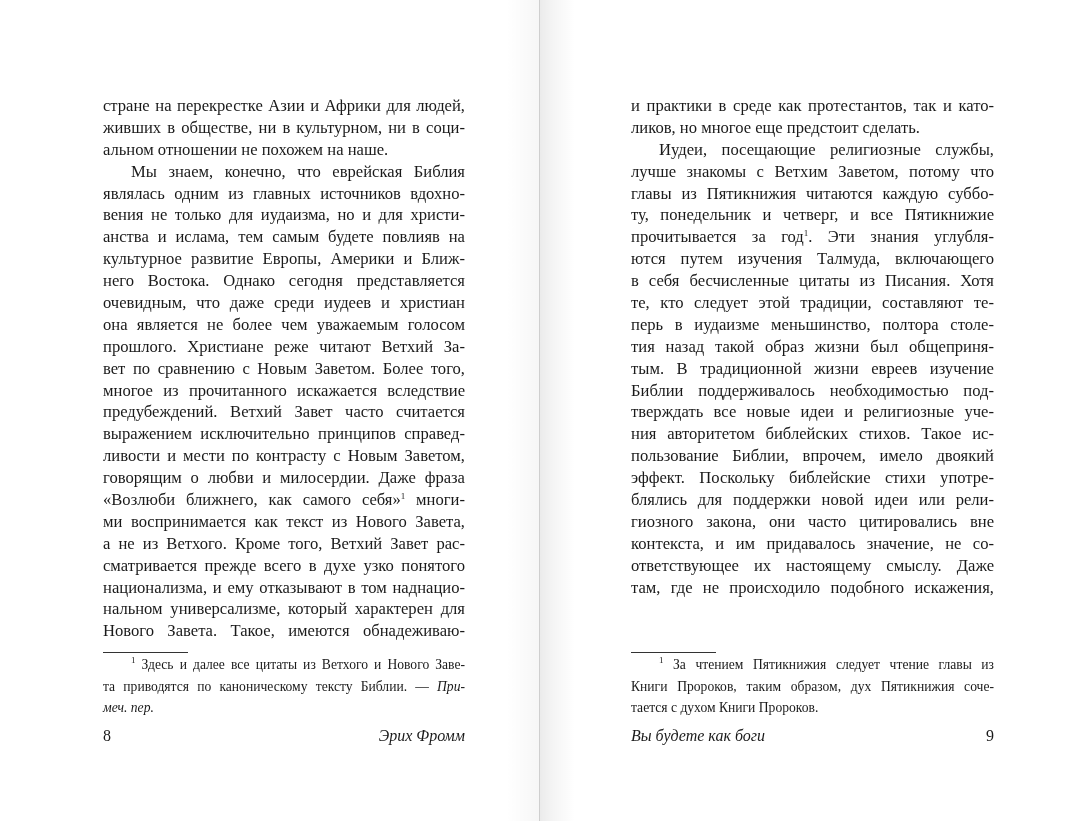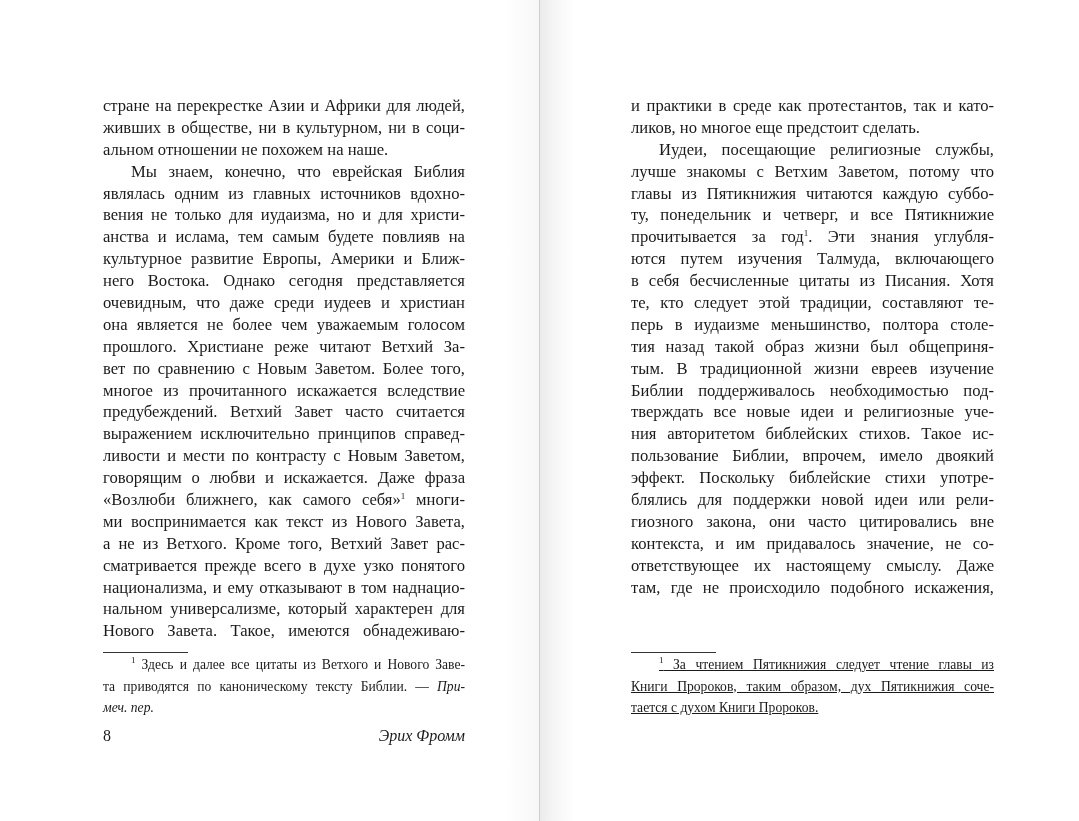--- a/index.html
+++ b/index.html
@@ -74,21 +74,21 @@
     .page.left .footnote-rule { left: 87px; }
     .page.right .footnote-rule { left: 91px; }
     .footnote {
       position: absolute;
       top: 654px;
       width: 362px;
       font-size: 13.6px;
       line-height: 21.5px;
     }
     .page.left .footnote { left: 87px; }
-    .page.right .footnote { left: 91px; width: 363px; text-decoration: underline; }
+    .page.right .footnote { left: 91px; width: 363px; }
     .footnote .line { height: 21.5px; }
     .footnote .line.indent { padding-left: 28px; }
     sup.fn {
       font-size: 9px;
       vertical-align: 6px;
       line-height: 0;
     }
     .foot-row {
       position: absolute;
       top: 727px;
@@ -119,21 +119,21 @@
       <span class="line">культурное развитие Европы, Америки и Ближ-</span>
       <span class="line">него Востока. Однако сегодня представляется</span>
       <span class="line">очевидным, что даже среди иудеев и христиан</span>
       <span class="line">она является не более чем уважаемым голосом</span>
       <span class="line">прошлого. Христиане реже читают Ветхий За-</span>
       <span class="line">вет по сравнению с Новым Заветом. Более того,</span>
       <span class="line">многое из прочитанного искажается вследствие</span>
       <span class="line">предубеждений. Ветхий Завет часто считается</span>
       <span class="line">выражением исключительно принципов справед-</span>
       <span class="line">ливости и мести по контрасту с Новым Заветом,</span>
-      <span class="line">говорящим о любви и искажается. Даже фраза</span>
+      <span class="line">говорящим о любви и милосердии. Даже фраза</span>
       <span class="line"><span>«Возлюби ближнего, как самого себя»</span><sup class="fn">1</sup><span> многи-</span></span>
       <span class="line">ми воспринимается как текст из Нового Завета,</span>
       <span class="line">а не из Ветхого. Кроме того, Ветхий Завет рас-</span>
       <span class="line">сматривается прежде всего в духе узко понятого</span>
       <span class="line">национализма, и ему отказывают в том наднацио-</span>
       <span class="line">нальном универсализме, который характерен для</span>
       <span class="line">Нового Завета. Такое, имеются обнадеживаю-</span>
     </div>
 
     <div class="footnote-rule"></div>
@@ -177,16 +177,20 @@
       <span class="line">там, где не происходило подобного искажения,</span>
     </div>
 
     <div class="footnote-rule"></div>
     <div class="footnote">
       <span class="line indent"><sup class="fn">1</sup><span> За чтением Пятикнижия следует чтение главы из</span></span>
       <span class="line">Книги Пророков, таким образом, дух Пятикнижия соче-</span>
       <span class="line last">тается с духом Книги Пророков.</span>
     </div>
 
+    <div class="foot-row">
+      <span class="italic">Вы будете как боги</span>
+      <span>9</span>
+    </div>
   </div>
 
   <div class="spine"></div>
 </div>
 
 </body></html>

